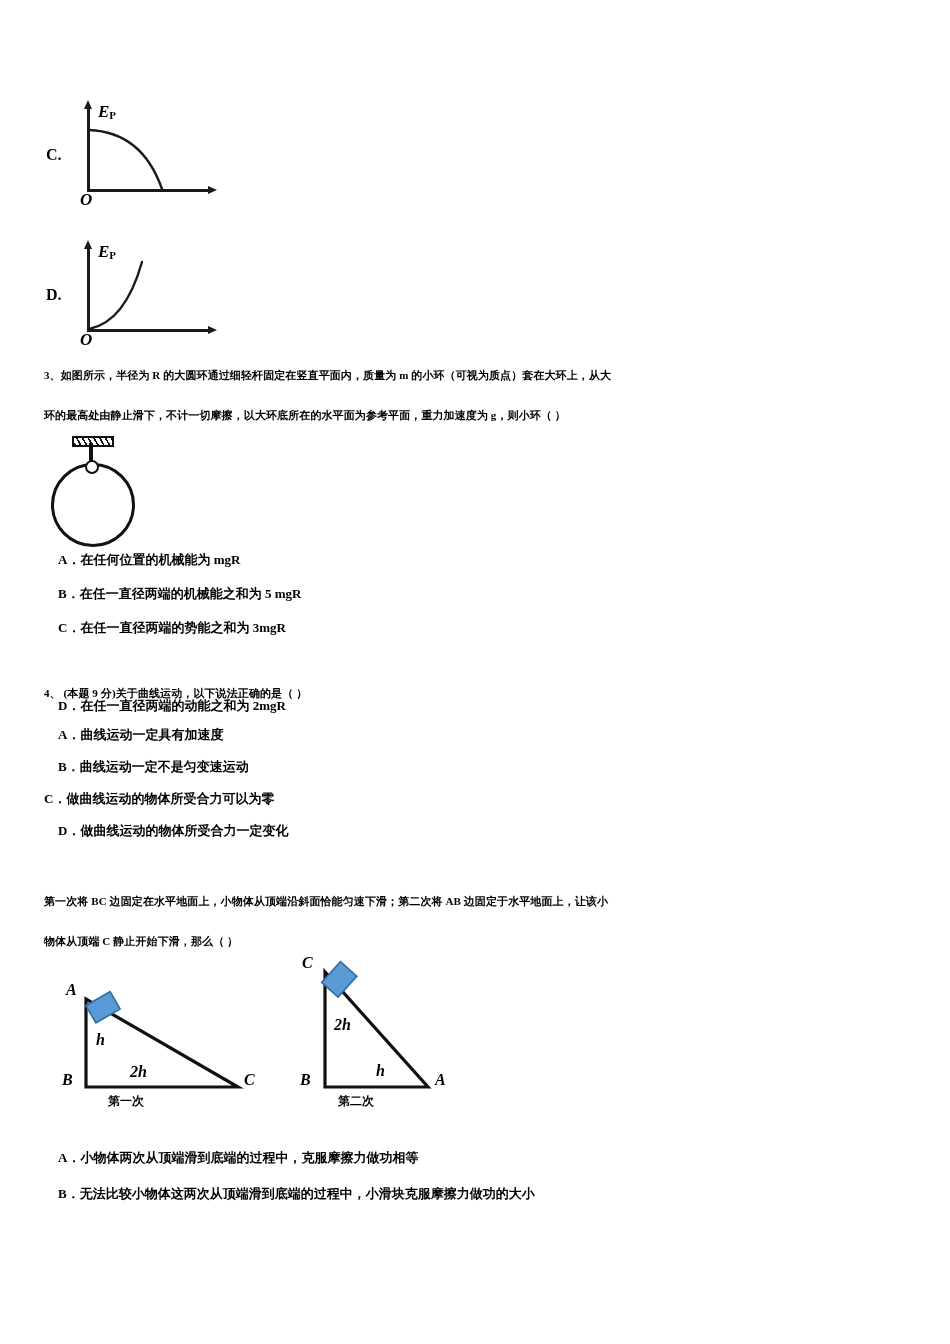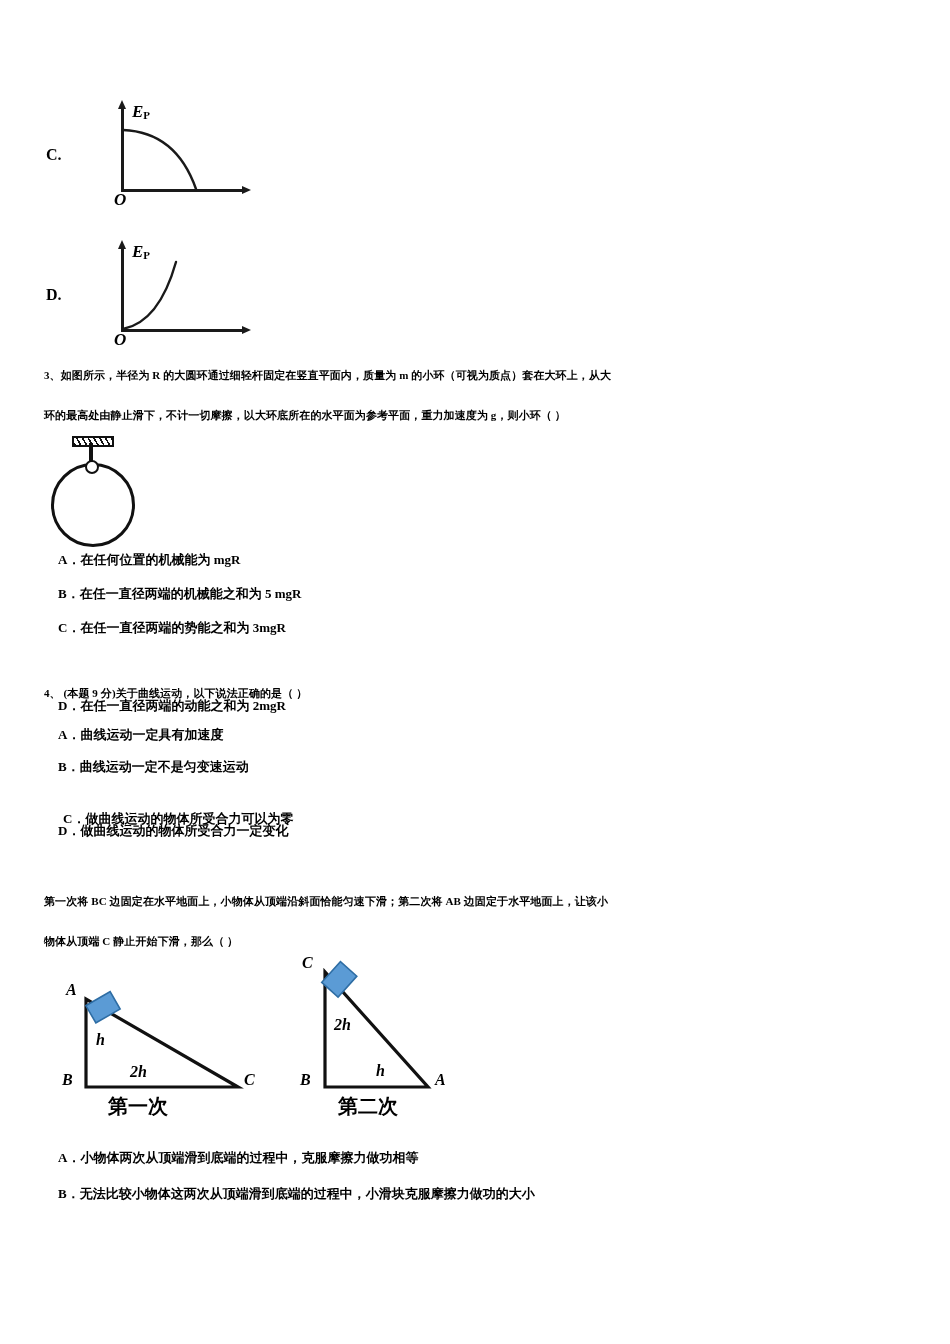--- a/index.html
+++ b/index.html
@@ -44,21 +44,20 @@
   }
 
   
   .graph-letter {
     position: absolute;
     font-size: 16px;
     font-weight: bold;
   }
   .graph-box {
     position: absolute;
-    margin-left: 34px;
   }
   .axis-v {
     position: absolute;
     width: 3px;
     background: #1a1a1a;
   }
   .axis-h {
     position: absolute;
     height: 3px;
     background: #1a1a1a;
@@ -127,21 +126,21 @@
   .tri-svg { display: block; }
   .fig-label {
     position: absolute;
     font-size: 16px;
     font-style: italic;
     font-weight: bold;
     font-family: "Liberation Serif", serif;
   }
   .fig-caption {
     position: absolute;
-    font-size: 20px;
+    font-size: 12px;
     font-weight: 600;
     white-space: nowrap;
   }
 </style>
 </head>
 <body>
 
 <div class="page">
 
   <div class="graph-letter" style="left:46px; top:146px;">C.</div>
@@ -198,21 +197,21 @@
   </div>
 
   <div class="qtext" style="left:44px; top:688px;">4、 (本题 9 分)关于曲线运动，以下说法正确的是（    ）</div>
 
   <div class="opt" style="left:58px; top:726px;">
     <span class="opt-letter">A．</span><span>曲线运动一定具有加速度</span>
   </div>
   <div class="opt" style="left:58px; top:758px;">
     <span class="opt-letter">B．</span><span>曲线运动一定不是匀变速运动</span>
   </div>
-  <div class="opt" style="left:63px; top:790px;margin-top:20px;">
+  <div class="opt" style="left:44px; top:790px;">
     <span class="opt-letter">C．</span><span>做曲线运动的物体所受合力可以为零</span>
   </div>
   <div class="opt" style="left:58px; top:822px;">
     <span class="opt-letter">D．</span><span>做曲线运动的物体所受合力一定变化</span>
   </div>
 
   <div class="qtext" style="left:44px; top:896px;">第一次将 BC 边固定在水平地面上，小物体从顶端沿斜面恰能匀速下滑；第二次将 AB 边固定于水平地面上，让该小</div>
   <div class="qtext" style="left:44px; top:936px;">物体从顶端 C 静止开始下滑，那么（     ）</div>
 
   <div class="fig" style="left:58px; top:975px; width:215px; height:145px;">

